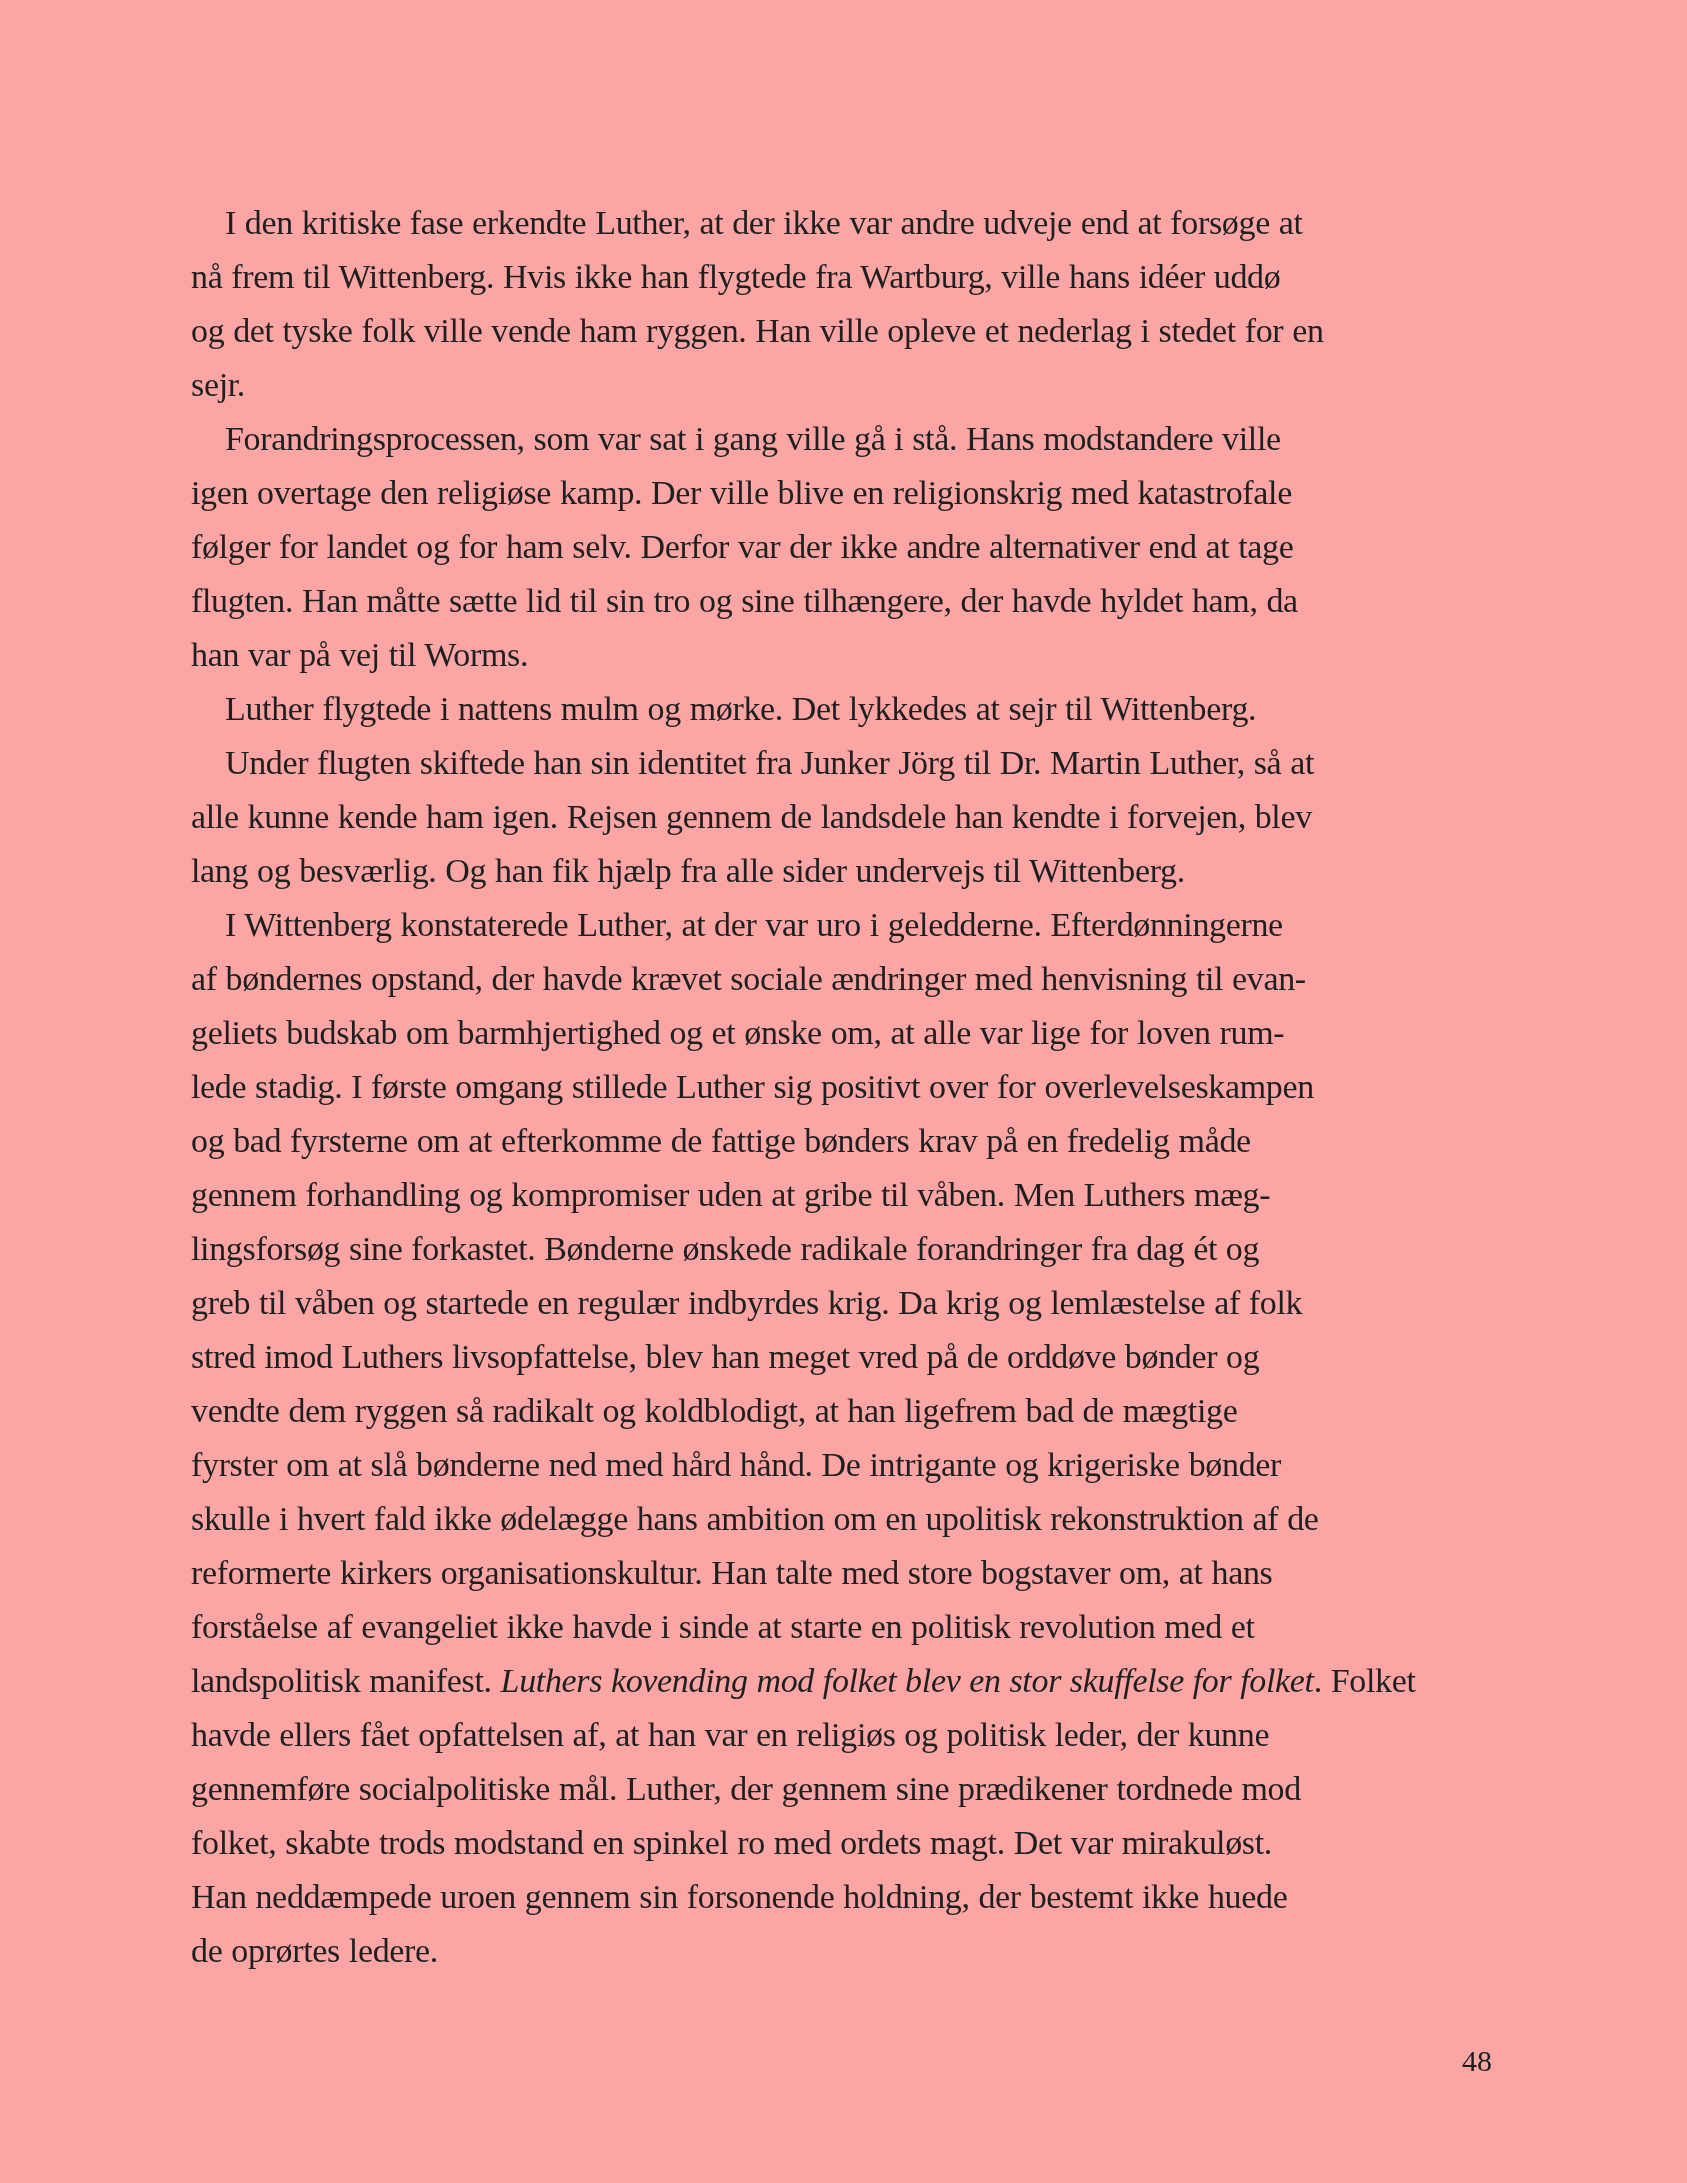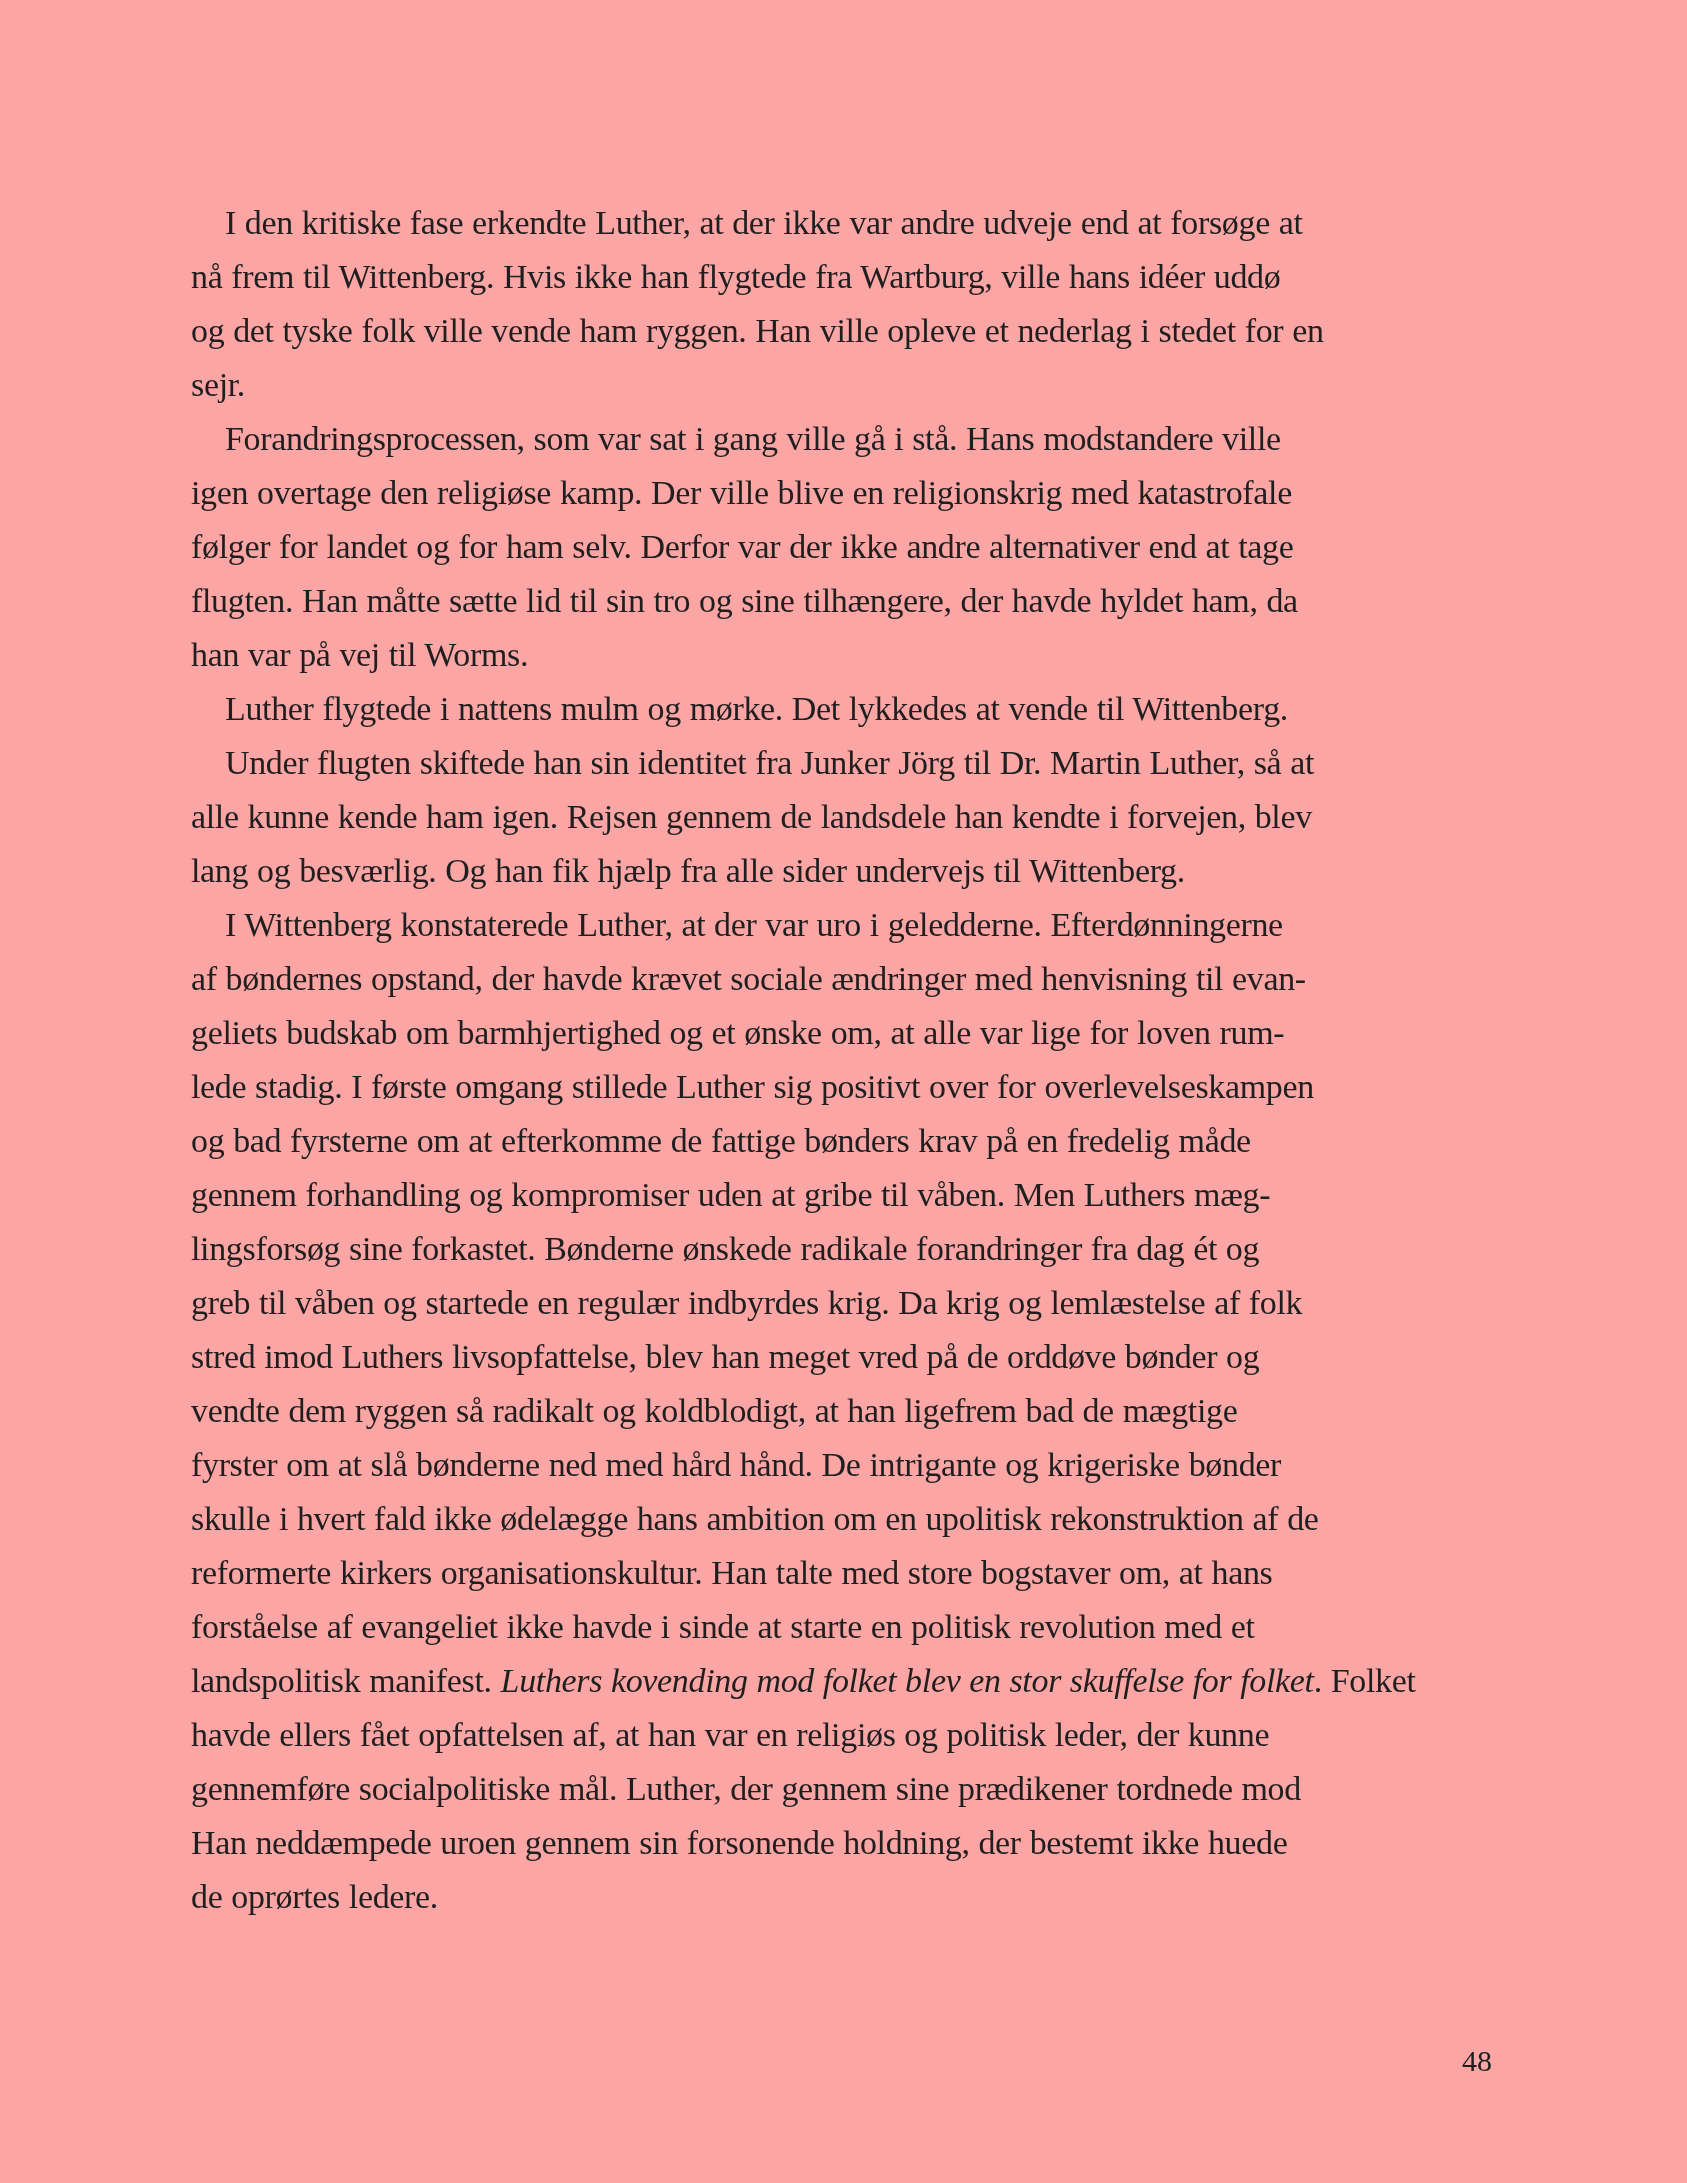--- a/index.html
+++ b/index.html
@@ -52,39 +52,40 @@
   <main class="text-block">
       <div class="line indent"><span>I den kritiske fase erkendte Luther, at der ikke var andre udveje end at forsøge at</span></div>
       <div class="line"><span>nå frem til Wittenberg. Hvis ikke han flygtede fra Wartburg, ville hans idéer uddø</span></div>
       <div class="line"><span>og det tyske folk ville vende ham ryggen. Han ville opleve et nederlag i stedet for en</span></div>
       <div class="line"><span>sejr.</span></div>
       <div class="line indent"><span>Forandringsprocessen, som var sat i gang ville gå i stå. Hans modstandere ville</span></div>
       <div class="line"><span>igen overtage den religiøse kamp. Der ville blive en religionskrig med katastrofale</span></div>
       <div class="line"><span>følger for landet og for ham selv. Derfor var der ikke andre alternativer end at tage</span></div>
       <div class="line"><span>flugten. Han måtte sætte lid til sin tro og sine tilhængere, der havde hyldet ham, da</span></div>
       <div class="line"><span>han var på vej til Worms.</span></div>
-      <div class="line indent"><span>Luther flygtede i nattens mulm og mørke. Det lykkedes at vende til Wittenberg.</span></div>
+      <div class="line indent"><span>Luther flygtede i nattens mulm og mørke. Det lykkedes at sejr til Wittenberg.</span></div>
       <div class="line indent"><span>Under flugten skiftede han sin identitet fra Junker Jörg til Dr. Martin Luther, så at</span></div>
       <div class="line"><span>alle kunne kende ham igen. Rejsen gennem de landsdele han kendte i forvejen, blev</span></div>
       <div class="line"><span>lang og besværlig. Og han fik hjælp fra alle sider undervejs til Wittenberg.</span></div>
       <div class="line indent"><span>I Wittenberg konstaterede Luther, at der var uro i geledderne. Efterdønningerne</span></div>
       <div class="line"><span>af bøndernes opstand, der havde krævet sociale ændringer med henvisning til evan-</span></div>
       <div class="line"><span>geliets budskab om barmhjertighed og et ønske om, at alle var lige for loven rum-</span></div>
       <div class="line"><span>lede stadig. I første omgang stillede Luther sig positivt over for overlevelseskampen</span></div>
       <div class="line"><span>og bad fyrsterne om at efterkomme de fattige bønders krav på en fredelig måde</span></div>
       <div class="line"><span>gennem forhandling og kompromiser uden at gribe til våben. Men Luthers mæg-</span></div>
       <div class="line"><span>lingsforsøg sine forkastet. Bønderne ønskede radikale forandringer fra dag ét og</span></div>
       <div class="line"><span>greb til våben og startede en regulær indbyrdes krig. Da krig og lemlæstelse af folk</span></div>
       <div class="line"><span>stred imod Luthers livsopfattelse, blev han meget vred på de orddøve bønder og</span></div>
       <div class="line"><span>vendte dem ryggen så radikalt og koldblodigt, at han ligefrem bad de mægtige</span></div>
       <div class="line"><span>fyrster om at slå bønderne ned med hård hånd. De intrigante og krigeriske bønder</span></div>
       <div class="line"><span>skulle i hvert fald ikke ødelægge hans ambition om en upolitisk rekonstruktion af de</span></div>
       <div class="line"><span>reformerte kirkers organisationskultur. Han talte med store bogstaver om, at hans</span></div>
       <div class="line"><span>forståelse af evangeliet ikke havde i sinde at starte en politisk revolution med et</span></div>
       <div class="line"><span>landspolitisk manifest. </span><span class="italic">Luthers kovending mod folket blev en stor skuffelse for folket</span><span>. Folket</span></div>
       <div class="line"><span>havde ellers fået opfattelsen af, at han var en religiøs og politisk leder, der kunne</span></div>
       <div class="line"><span>gennemføre socialpolitiske mål. Luther, der gennem sine prædikener tordnede mod</span></div>
+      <div class="line"><span>folket, skabte trods modstand en spinkel ro med ordets magt. Det var mirakuløst.</span></div>
       <div class="line"><span>Han neddæmpede uroen gennem sin forsonende holdning, der bestemt ikke huede</span></div>
       <div class="line"><span>de oprørtes ledere.</span></div>
     </main>
   <footer class="page-number">48</footer>
 </div>
 
 
 </body></html>

